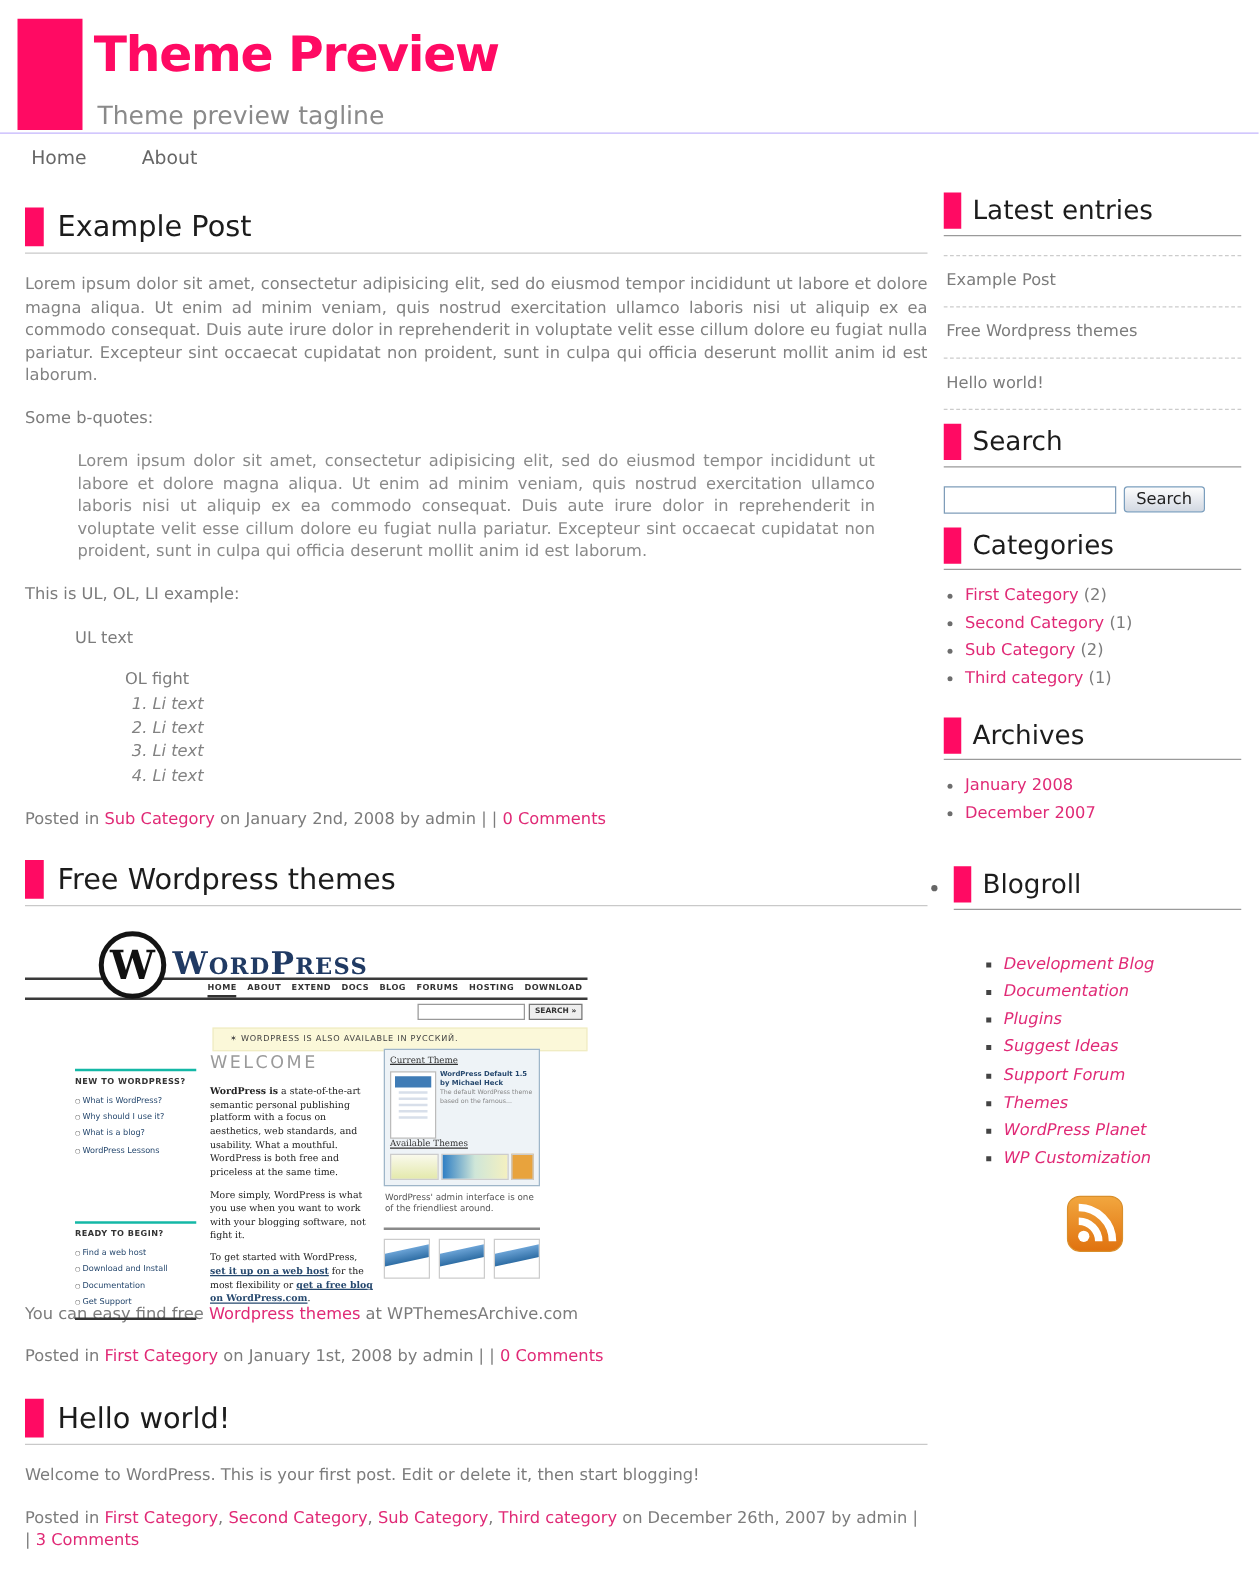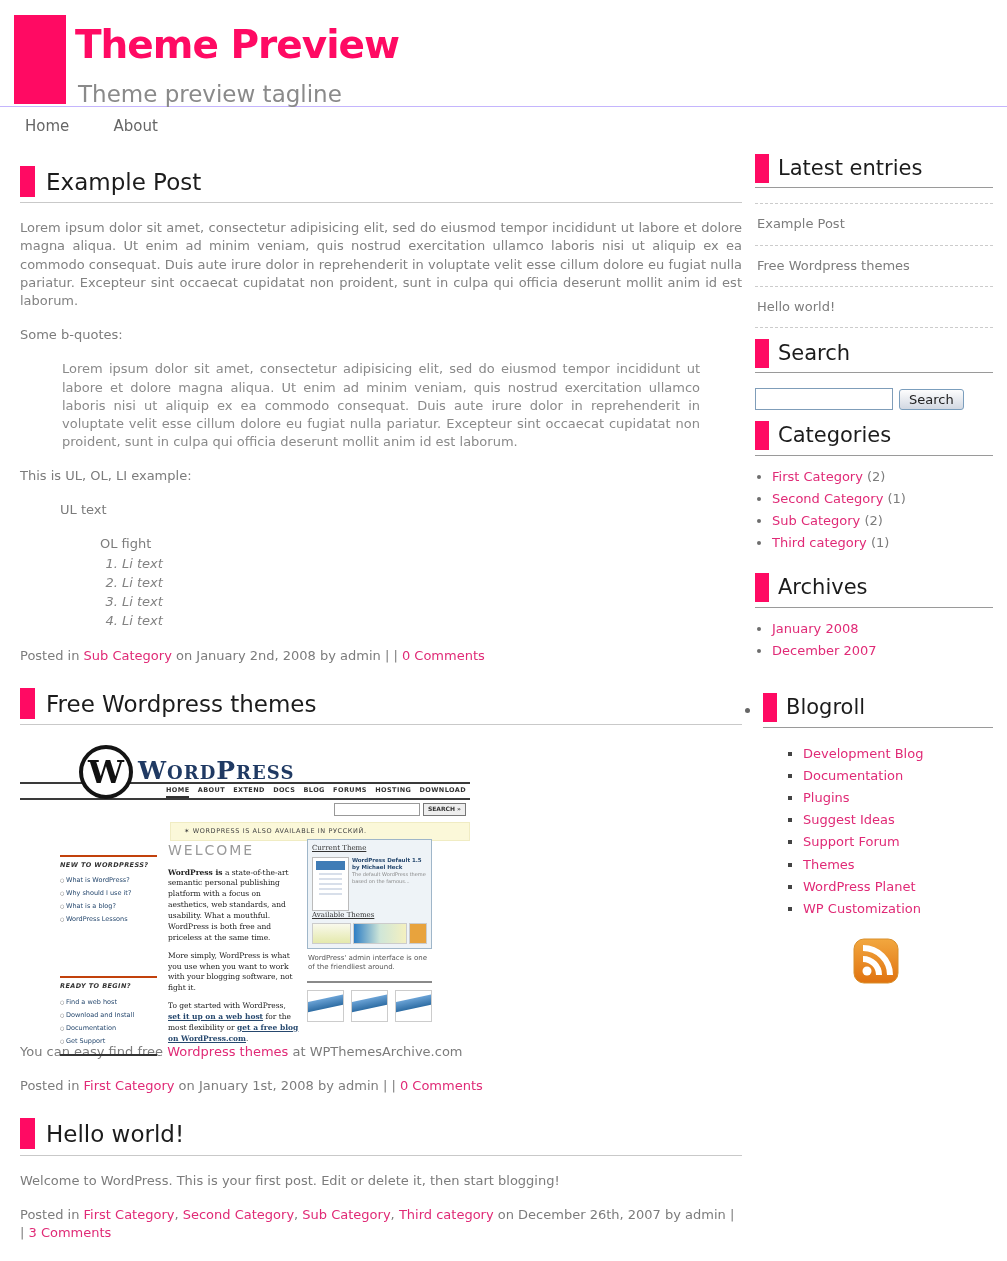--- a/index.html
+++ b/index.html
@@ -2,21 +2,21 @@
 <html><head>
 <meta charset="utf-8">
 <style>
   html,body{margin:0;padding:0;background:#fff;}
   body{width:1007px;font-family:"DejaVu Sans","Liberation Sans",sans-serif;font-size:13px;line-height:1.4;color:#7c7c7c;}
   a{text-decoration:none;cursor:pointer;}
   
   .header{position:relative;height:106px;border-bottom:1px solid #c4b5fd;}
   .logo{position:absolute;left:14px;top:15px;width:52px;height:89px;background:#ff0a63;}
   .site-title{position:absolute;left:75px;top:18px;margin:0;font-size:39px;font-weight:bold;color:#ff0a63;letter-spacing:-1px;}
-  .tagline{position:absolute;left:78px;top:78px;font-size:23px;color:#8a8a8a;}
+  .tagline{position:absolute;left:78px;top:78px;font-size:20px;color:#8a8a8a;}
   
   .nav{padding:9px 0 6px 25px;}
   .nav a{color:#666;font-size:15px;margin-right:40px;}
   
   .page{display:flex;align-items:flex-start;}
   .content{width:722px;margin-left:20px;}
   .sidebar{width:238px;margin-left:13px;}
   
   .post-h{position:relative;margin:22px 0 0;padding:1px 0 4px 26px;border-bottom:1px solid #c9c9c9;font-size:23px;font-weight:normal;color:#1c1c1c;}
   .post-h .bar{position:absolute;left:0;top:1px;width:15px;height:31px;background:#ff0a63;}
@@ -39,38 +39,38 @@
   .search-row{margin:15px 0 4px;display:flex;gap:6px;align-items:center;}
   .search-input{width:132px;height:18px;border:1px solid #7f9db9;}
   .search-btn{font-size:13px;padding:2px 9px;border:1px solid #7b9ebd;border-radius:3px;background:linear-gradient(#fdfdfd,#d2d8e2);color:#222;font-family:inherit;}
   .b-list{margin:12px 0 20px;padding-left:17px;color:#6d6d6d;}
   .b-list li{margin:4px 0;}
   .b-list a{color:#e02a76;}
   .count{color:#7c7c7c;}
   .blogroll{position:relative;margin-top:32px;}
   .outer-bullet{position:absolute;left:-10px;top:16px;width:5px;height:5px;border-radius:50%;background:#666;}
   .blogroll .w-h{margin-left:8px;}
-  .blog-list{list-style:square;margin:17px 0 0 48px;padding:0;color:#444;}
+  .blog-list{list-style:square;margin:35px 0 0 48px;padding:0;color:#444;font-style:italic;}
   .blog-list li{margin:4px 0;}
   .blog-list a{color:#e02a76;}
   .rss{display:block;margin:20px 0 0 98px;width:46px;height:46px;}
   
   .embed{position:relative;width:450px;height:284px;margin:18px 0 0;font-family:"DejaVu Serif",serif;background:#fff;}
   .e-rule1{position:absolute;left:0;right:0;top:39px;border-top:2px solid #3a3a3a;}
   .e-rule2{position:absolute;left:0;right:0;top:55px;border-top:2px solid #3a3a3a;}
   .e-circle{position:absolute;left:59px;top:2px;width:46px;height:46px;border-radius:50%;background:#fff;border:4px solid #141414;z-index:2;text-align:center;font-weight:bold;font-size:32px;line-height:46px;color:#111;}
   .e-logotext{position:absolute;left:118px;top:10px;font-size:25px;font-variant:small-caps;font-weight:bold;color:#203a63;letter-spacing:1px;}
   .e-nav{position:absolute;left:146px;top:43px;width:300px;display:flex;justify-content:space-between;font-family:"DejaVu Sans",sans-serif;font-size:6.5px;font-weight:bold;color:#333;letter-spacing:.4px;}
   .e-nav span.on{border-bottom:2px solid #333;padding-bottom:1px;}
   .e-search{position:absolute;top:60px;right:4px;display:flex;gap:3px;align-items:center;font-family:"DejaVu Sans",sans-serif;}
   .e-search input{width:80px;height:9px;border:1px solid #999;}
   .e-sbtn{font-size:6px;border:1px solid #777;background:#eee;padding:1px 4px;font-weight:bold;color:#333;}
   .e-notice{position:absolute;left:150px;right:0;top:79px;background:#fbf8d9;border:1px solid #f0ecc3;padding:4px 0 4px 13px;font-family:"DejaVu Sans",sans-serif;font-size:6.5px;letter-spacing:.6px;color:#444;}
   .e-left{position:absolute;left:40px;top:112px;width:97px;font-family:"DejaVu Sans",sans-serif;}
-  .e-left h5{margin:0;border-top:2px solid #c2410c;padding-top:4px;font-size:6.5px;letter-spacing:.4px;color:#333;font-style:italic;}
+  .e-left h5{margin:0;border-top:2px solid #14b8a6;padding-top:4px;font-size:6.5px;letter-spacing:.4px;color:#333;}
   .e-left ul{list-style:none;margin:6px 0 0;padding:0;font-size:6.5px;color:#26486e;}
   .e-left li{margin:4px 0;}
   .e-left li::before{content:"○ ";color:#555;font-size:5px;}
   .e-left .grp2{margin-top:52px;}
   .e-left .endline{border-top:2px solid #333;margin-top:8px;}
   .e-mid{position:absolute;left:148px;top:98px;width:132px;}
   .e-welcome{font-family:"DejaVu Sans",sans-serif;font-size:14px;color:#9a9a9a;letter-spacing:2px;}
   .e-mid p{font-size:7.5px;line-height:1.45;margin:7px 0;color:#222;}
   .e-link{color:#26486e;font-weight:bold;text-decoration:underline;}
   .e-right{position:absolute;left:287px;top:96px;width:125px;font-family:"DejaVu Sans",sans-serif;}

